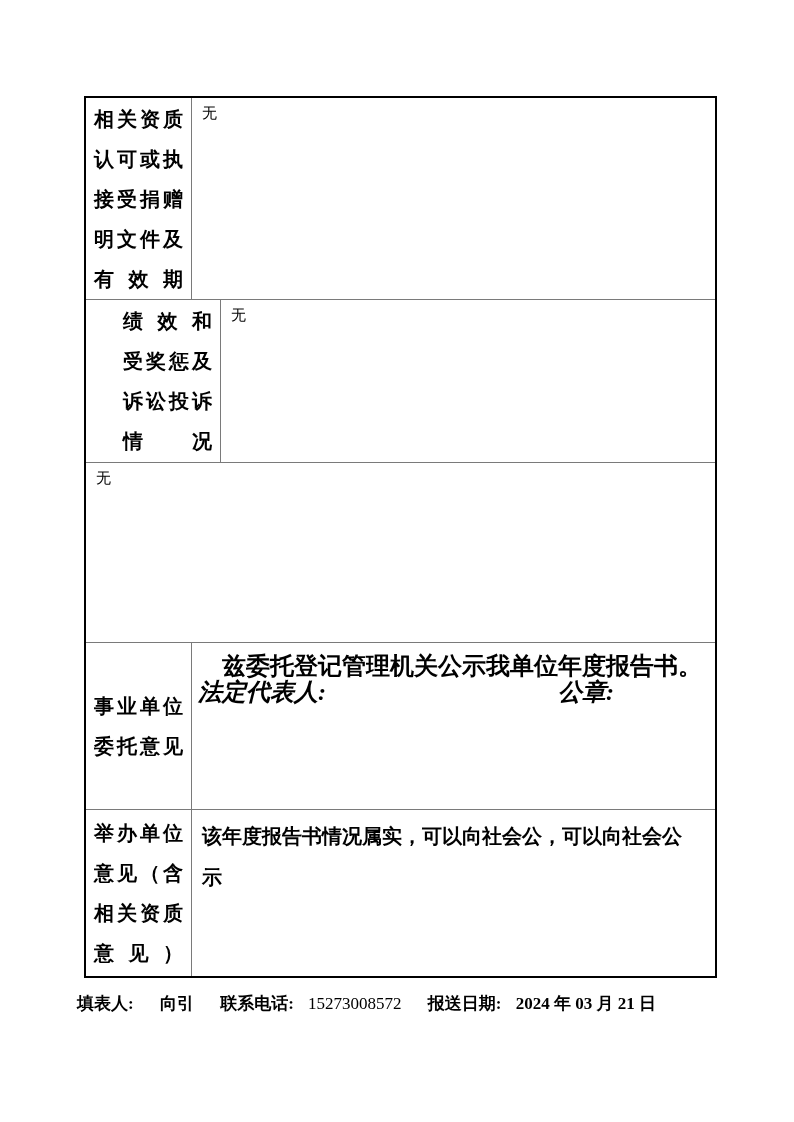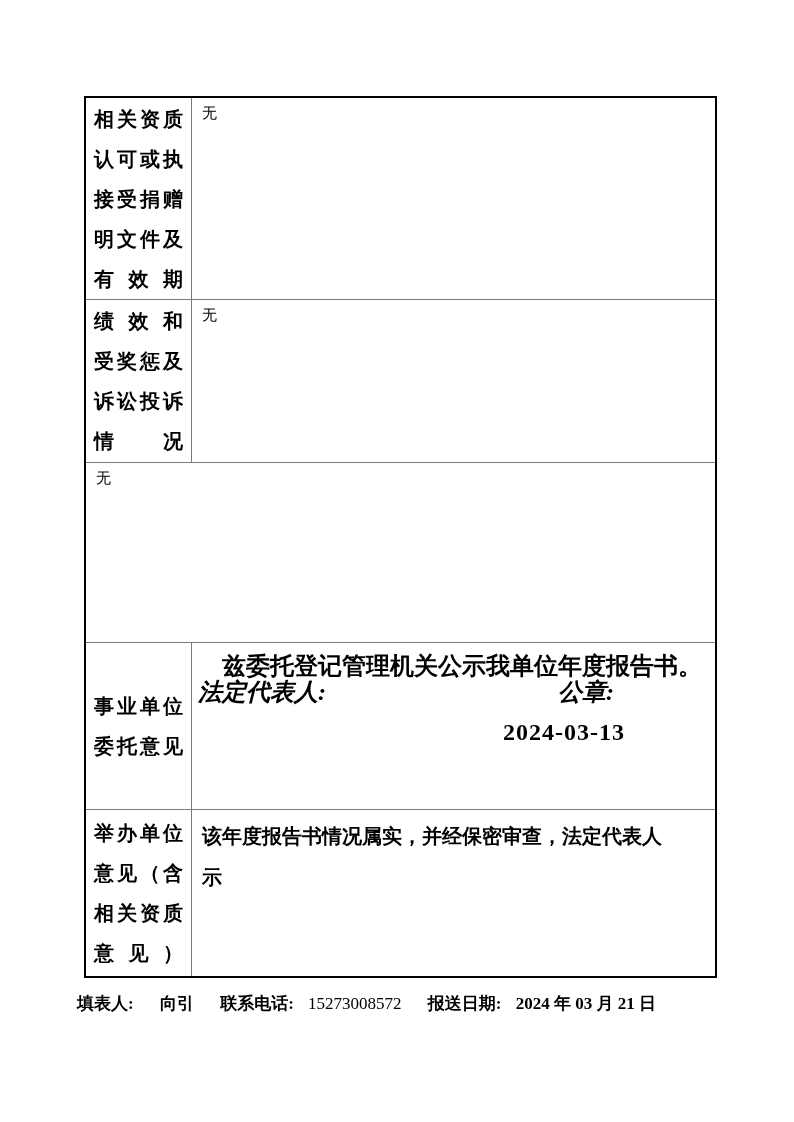--- a/index.html
+++ b/index.html
@@ -27,21 +27,21 @@
     display: flex;
     flex-direction: column;
   }
   .t-row {
     display: flex;
     border-bottom: 1px solid #7a7a7a;
     box-sizing: border-box;
   }
   .t-row:last-child { border-bottom: none; }
   .r1 { height: 202px; }
-  .r2 { height: 163px; }
+  .r2 { height: 163px; padding-left: 29px; }
   .r3 { height: 180px; }
   .r4 { height: 167px; }
   .r5 { flex: 1; }
   .lbl-cell {
     width: 106px;
     flex: 0 0 106px;
     box-sizing: border-box;
     border-right: 1px solid #7a7a7a;
     display: flex;
     flex-direction: column;
@@ -148,32 +148,31 @@
       <div class="lbl-cell">
         <div class="lbl-line">事业单位</div>
         <div class="lbl-line">委托意见</div>
       </div>
       <div class="commission-cell">
         <div class="commission-statement">兹委托登记管理机关公示我单位年度报告书。</div>
         <div class="commission-sign-line">
           <span>法定代表人:</span>
           <span class="seal-label">公章:</span>
         </div>
-        <div class="commission-date">2024-03-13</div>
       </div>
     </div>
 
     <div class="t-row r5">
       <div class="lbl-cell">
         <div class="lbl-line">举办单位</div>
         <div class="lbl-line">意见（含</div>
         <div class="lbl-line">相关资质</div>
         <div class="lbl-line">意见）</div>
       </div>
-      <div class="val-cell big-text">该年度报告书情况属实，并经保密审查，法定代表人
+      <div class="val-cell big-text">该年度报告书情况属实，可以向社会公，可以向社会公
 示</div>
     </div>
 
   </div>
 
   <div class="footer-line">
     <span class="f-label f-gap-md">填表人:</span>
     <span class="f-value-bold f-gap-md">向引</span>
     <span class="f-label f-gap-sm">联系电话:</span>
     <span class="f-value-num f-gap-md">15273008572</span>

